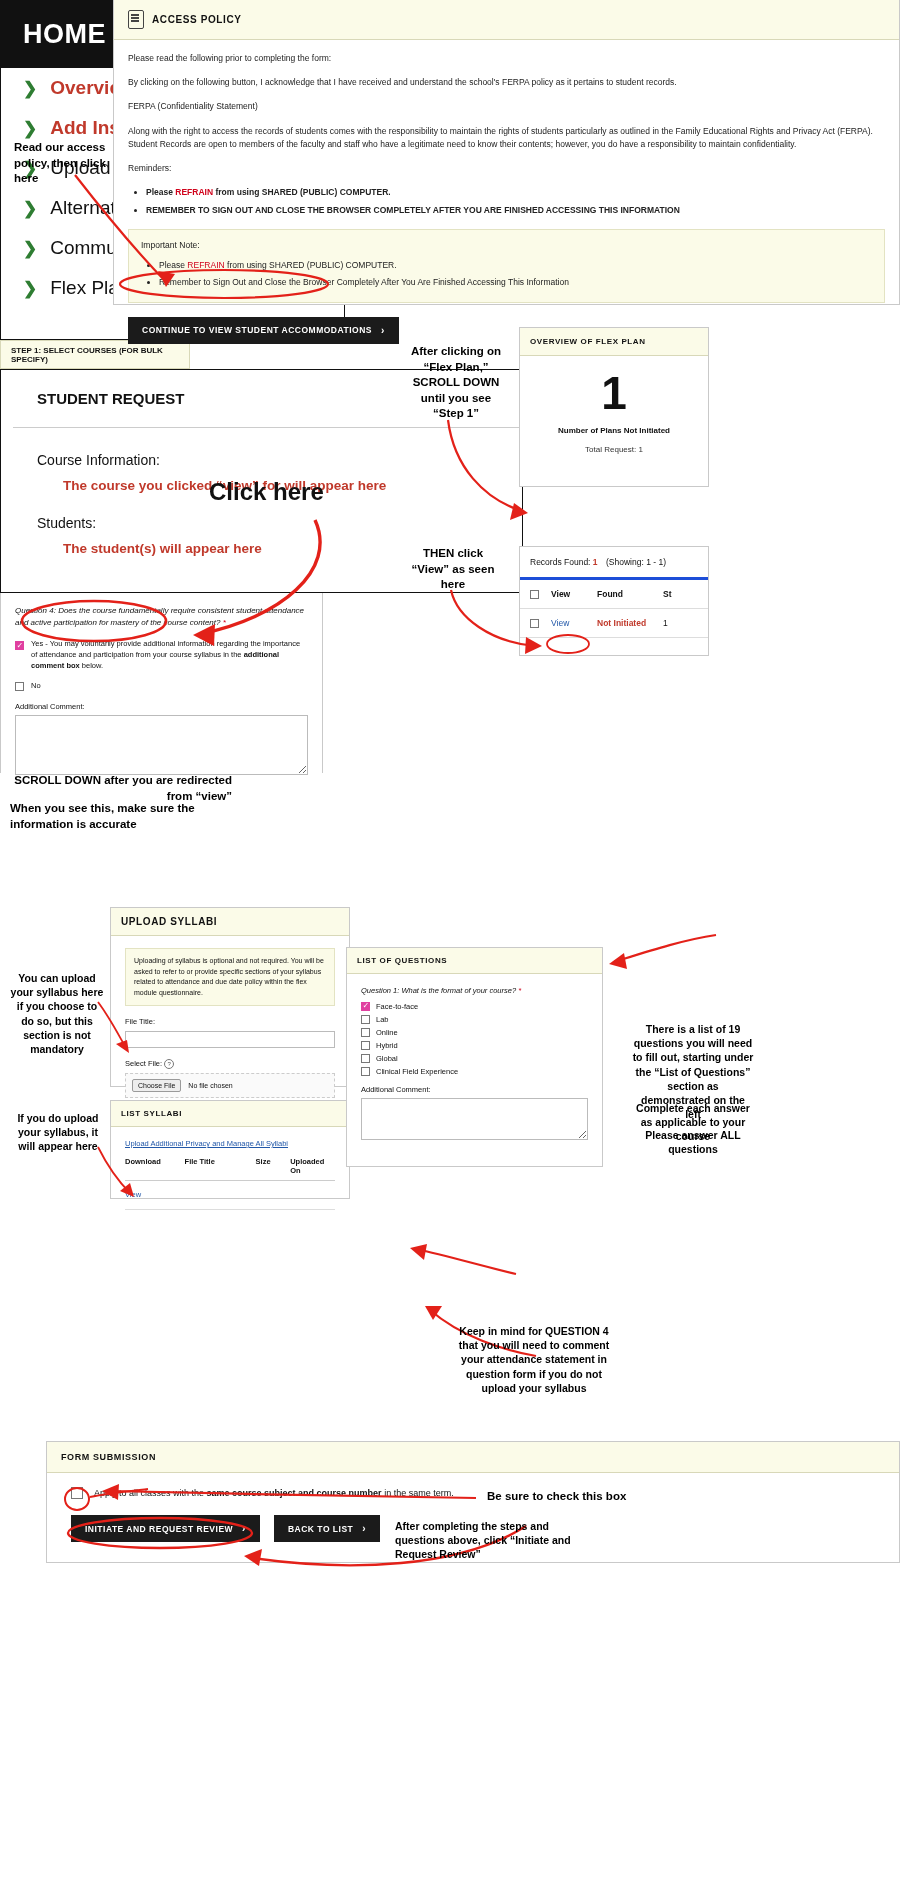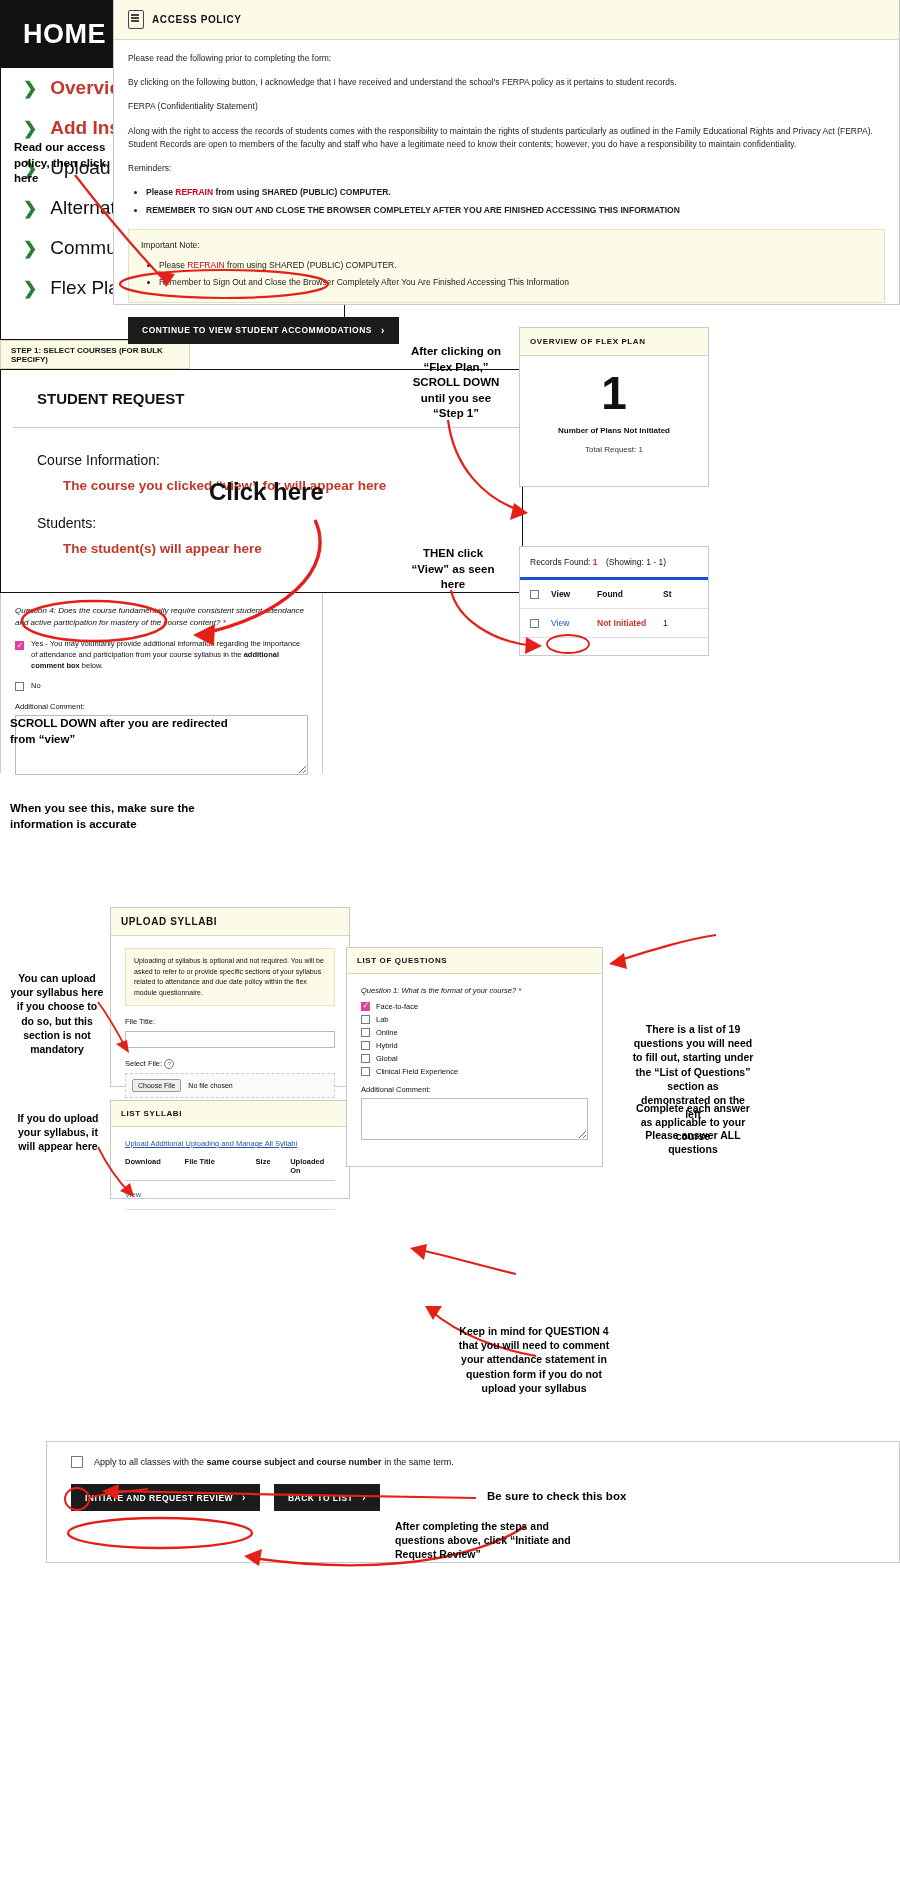--- a/index.html
+++ b/index.html
@@ -241,21 +241,21 @@
   <div id="student-request">
     <div class="sr-head">STUDENT REQUEST</div>
     <div class="sr-body">
       <div class="lbl">Course Information:</div>
       <div class="redline">The course you clicked “view” for will appear here</div>
       <div class="lbl">Students:</div>
       <div class="redline">The student(s) will appear here</div>
     </div>
   </div>
 
-  <div class="anno" style="left:10px;top:716px;width:222px;">SCROLL DOWN after you are redirected from “view”</div>
+  <div class="anno" style="left:10px;top:773px;width:222px;text-align:right;">SCROLL DOWN after you are redirected from “view”</div>
   <div class="anno" style="left:10px;top:801px;width:225px;">When you see this, make sure the information is accurate</div>
 
   <div class="panel" id="upload-syllabi">
     <div class="panel-head">UPLOAD SYLLABI</div>
     <div class="panel-body">
       <div class="info-box">Uploading of syllabus is optional and not required. You will be asked to refer to or provide specific sections of your syllabus related to attendance and due date policy within the flex module questionnaire.</div>
       <div class="field-label">File Title:</div>
       <input class="text-input" type="text" value="" style="">
       <div class="field-label" style="margin-top:11px;">
         <span>Select File:</span>
@@ -264,21 +264,21 @@
       <div class="file-row">
         <span class="file-btn">Choose File</span>
         <span class="file-name">No file chosen</span>
       </div>
     </div>
   </div>
 
   <div class="panel" id="list-syllabi">
     <div class="panel-head">LIST SYLLABI</div>
     <div class="panel-body">
-      <a href="#" class="upl-link">Upload Additional Uploading and Manage All Syllabi</a>
+      <a href="#" class="upl-link">Upload Additional Privacy and Manage All Syllabi</a>
       <div class="tbl-hdr">
         <span>Download</span>
         <span>File Title</span>
         <span>Size</span>
         <span>Uploaded On</span>
       </div>
       <div class="tbl-row">
         <a href="#" class="link">View</a>
       </div>
       <hr class="hr-thin">
@@ -364,20 +364,21 @@
     <path d="M108,30 C74,22 40,12 8,5" stroke="#e32119" stroke-width="2.2" fill="none"></path>
     <polygon points="2,4 19,0 16,16" fill="#e32119"></polygon>
   </svg>
   <svg class="arrow" style="left:420px;top:1300px;width:120px;height:62px;">
     <path d="M116,56 C82,50 40,36 10,10" stroke="#e32119" stroke-width="2.2" fill="none"></path>
     <polygon points="5,6 22,6 13,20" fill="#e32119"></polygon>
   </svg>
   <div class="anno small" style="left:450px;top:1324px;width:168px;text-align:center;">Keep in mind for QUESTION 4 that you will need to comment your attendance statement in question form if you do not upload your syllabus</div>
 
   <div class="panel" id="form-sub">
+    <div class="panel-head">FORM SUBMISSION</div>
     <div class="fs-body">
       <div class="applyrow">
         <span class="cbox" style="width:12px;height:12px;"></span>
         <span><span>Apply to all classes with the </span><b>same course subject and course number</b><span> in the same term.</span></span>
       </div>
       <div class="btnrow">
         <button class="btn-dark">
           <span>INITIATE AND REQUEST REVIEW</span>
           <span class="chev">›</span>
         </button>

